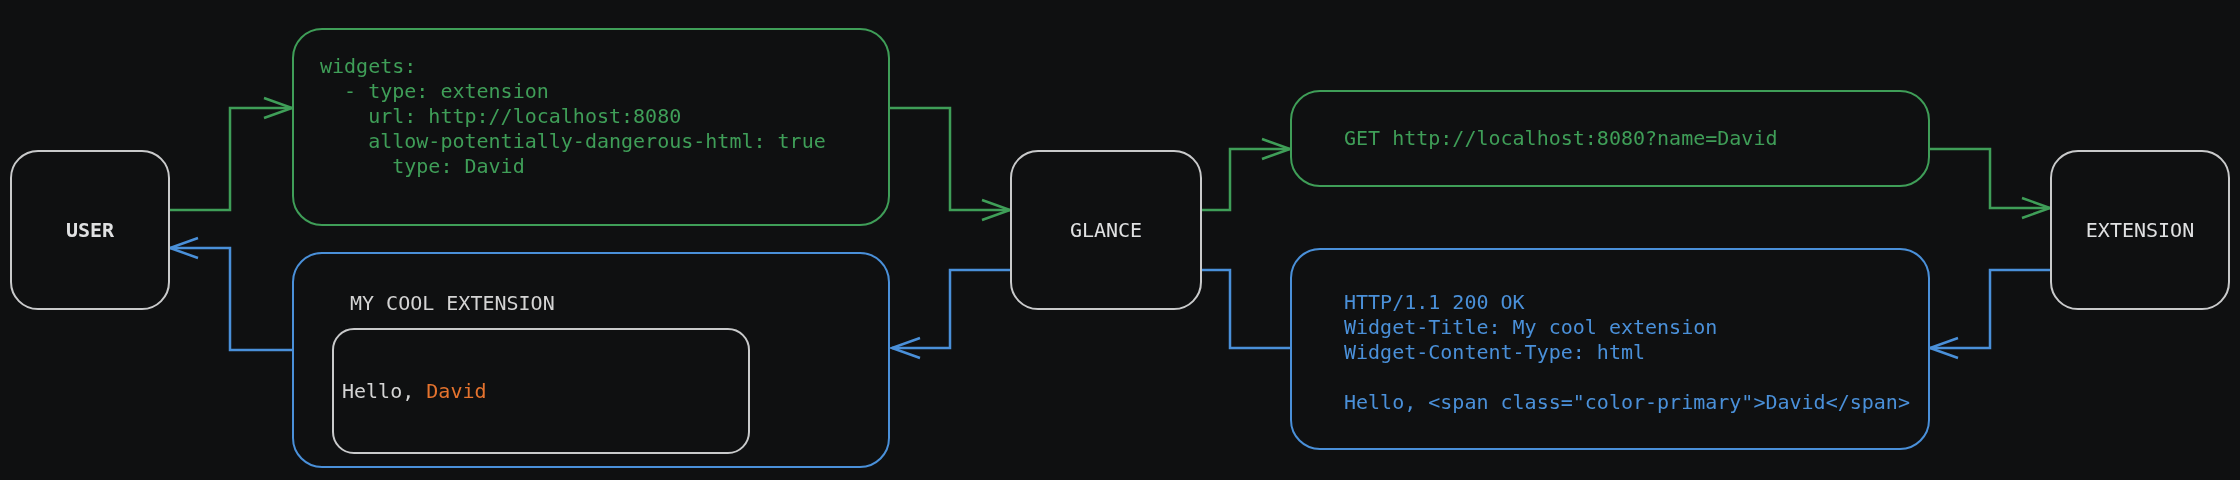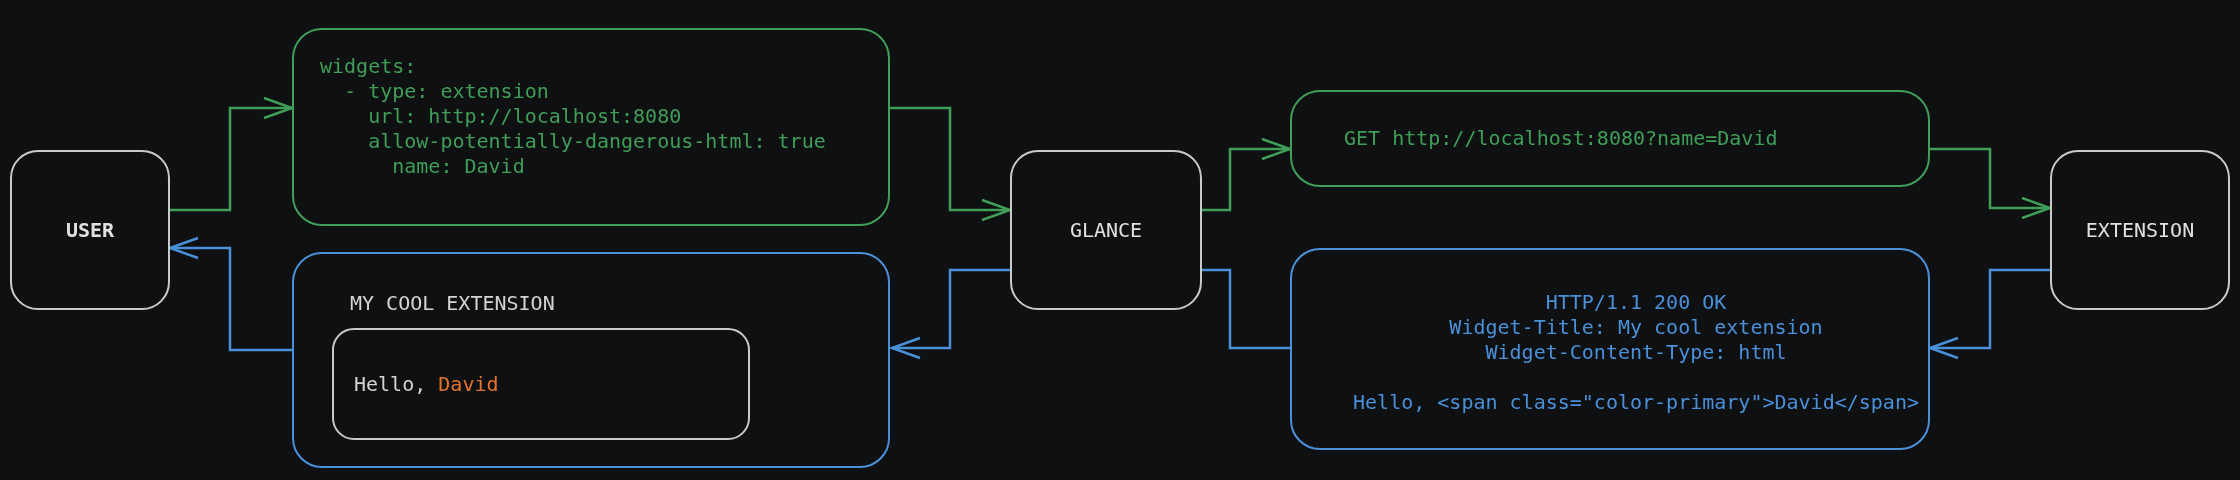--- a/index.html
+++ b/index.html
@@ -48,40 +48,40 @@
     background: var(--background);
     font-size: 20px;
     line-height: 25px;
   }
   .box-green { border: 2px solid var(--request-green); color: var(--request-green); }
   .box-blue  { border: 2px solid var(--response-blue);  color: var(--response-blue); }
 
   .config-box   { left: 292px;  top: 12px;  width: 598px; height: 198px; padding: 24px 0 0 26px; margin-top: 16px; }
   .request-box  { left: 1290px; top: 90px;  width: 640px; height: 97px;
                   display: flex; align-items: center; padding-left: 52px; }
-  .response-box { left: 1290px; top: 248px; width: 640px; height: 202px; padding: 40px 0 8px 52px; text-align: center; }
+  .response-box { left: 1290px; top: 248px; width: 640px; height: 202px; padding: 40px 0 8px 52px; }
   .widget-box   { left: 292px;  top: 252px; width: 598px; height: 216px; padding-top: 37px; }
 
   .code-line { white-space: pre; min-height: 25px; }
 
   .widget-title {
     margin-left: 56px;
     color: var(--muted-text);
     line-height: 25px;
     white-space: pre;
   }
   .widget-inner {
     margin: 12px 0 12px 38px;
     width: 418px;
-    height: 112px;
+    height: 126px;
     border: 2px solid var(--node-border);
     border-radius: 22px;
     display: flex;
     align-items: center;
-    padding-left: 20px;
+    padding-left: 8px;
     white-space: pre;
   }
   .greeting-prefix { color: var(--muted-text); }
   .greeting-name   { color: var(--accent-orange); }
 </style>
 </head>
 <body>
 
 <div class="canvas">
 
@@ -136,21 +136,21 @@
   </div>
   <div class="node node-extension">
     <span>EXTENSION</span>
   </div>
 
   <div class="box box-green config-box">
     <div class="code-line">widgets:</div>
     <div class="code-line">  - type: extension</div>
     <div class="code-line">    url: http://localhost:8080</div>
     <div class="code-line">    allow-potentially-dangerous-html: true</div>
-    <div class="code-line">      name: David</div>
+    <div class="code-line">      type: David</div>
   </div>
 
   <div class="box box-green request-box">
     <div class="code-line">GET http://localhost:8080?name=David</div>
   </div>
 
   <div class="box box-blue response-box">
     <div class="code-line">HTTP/1.1 200 OK</div>
     <div class="code-line">Widget-Title: My cool extension</div>
     <div class="code-line">Widget-Content-Type: html</div>

